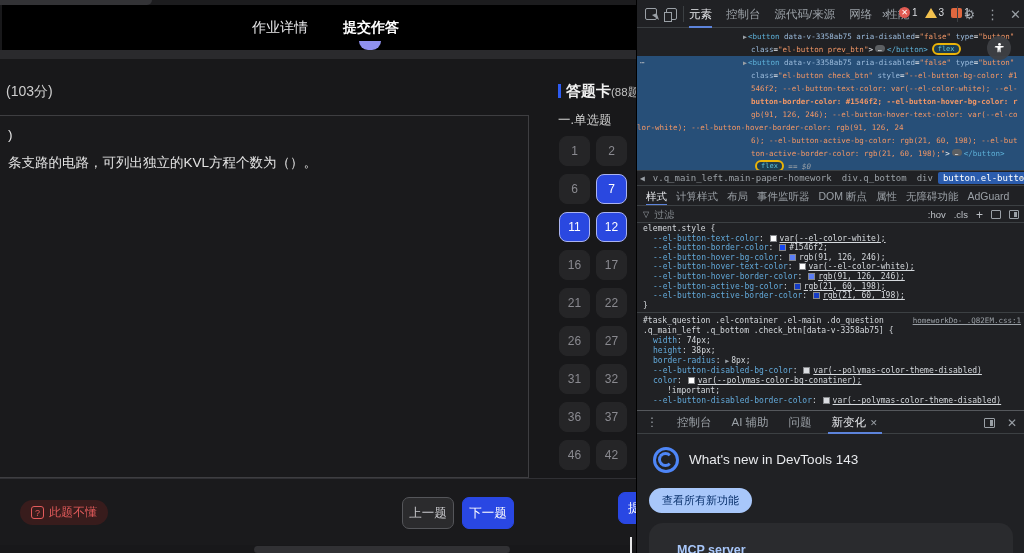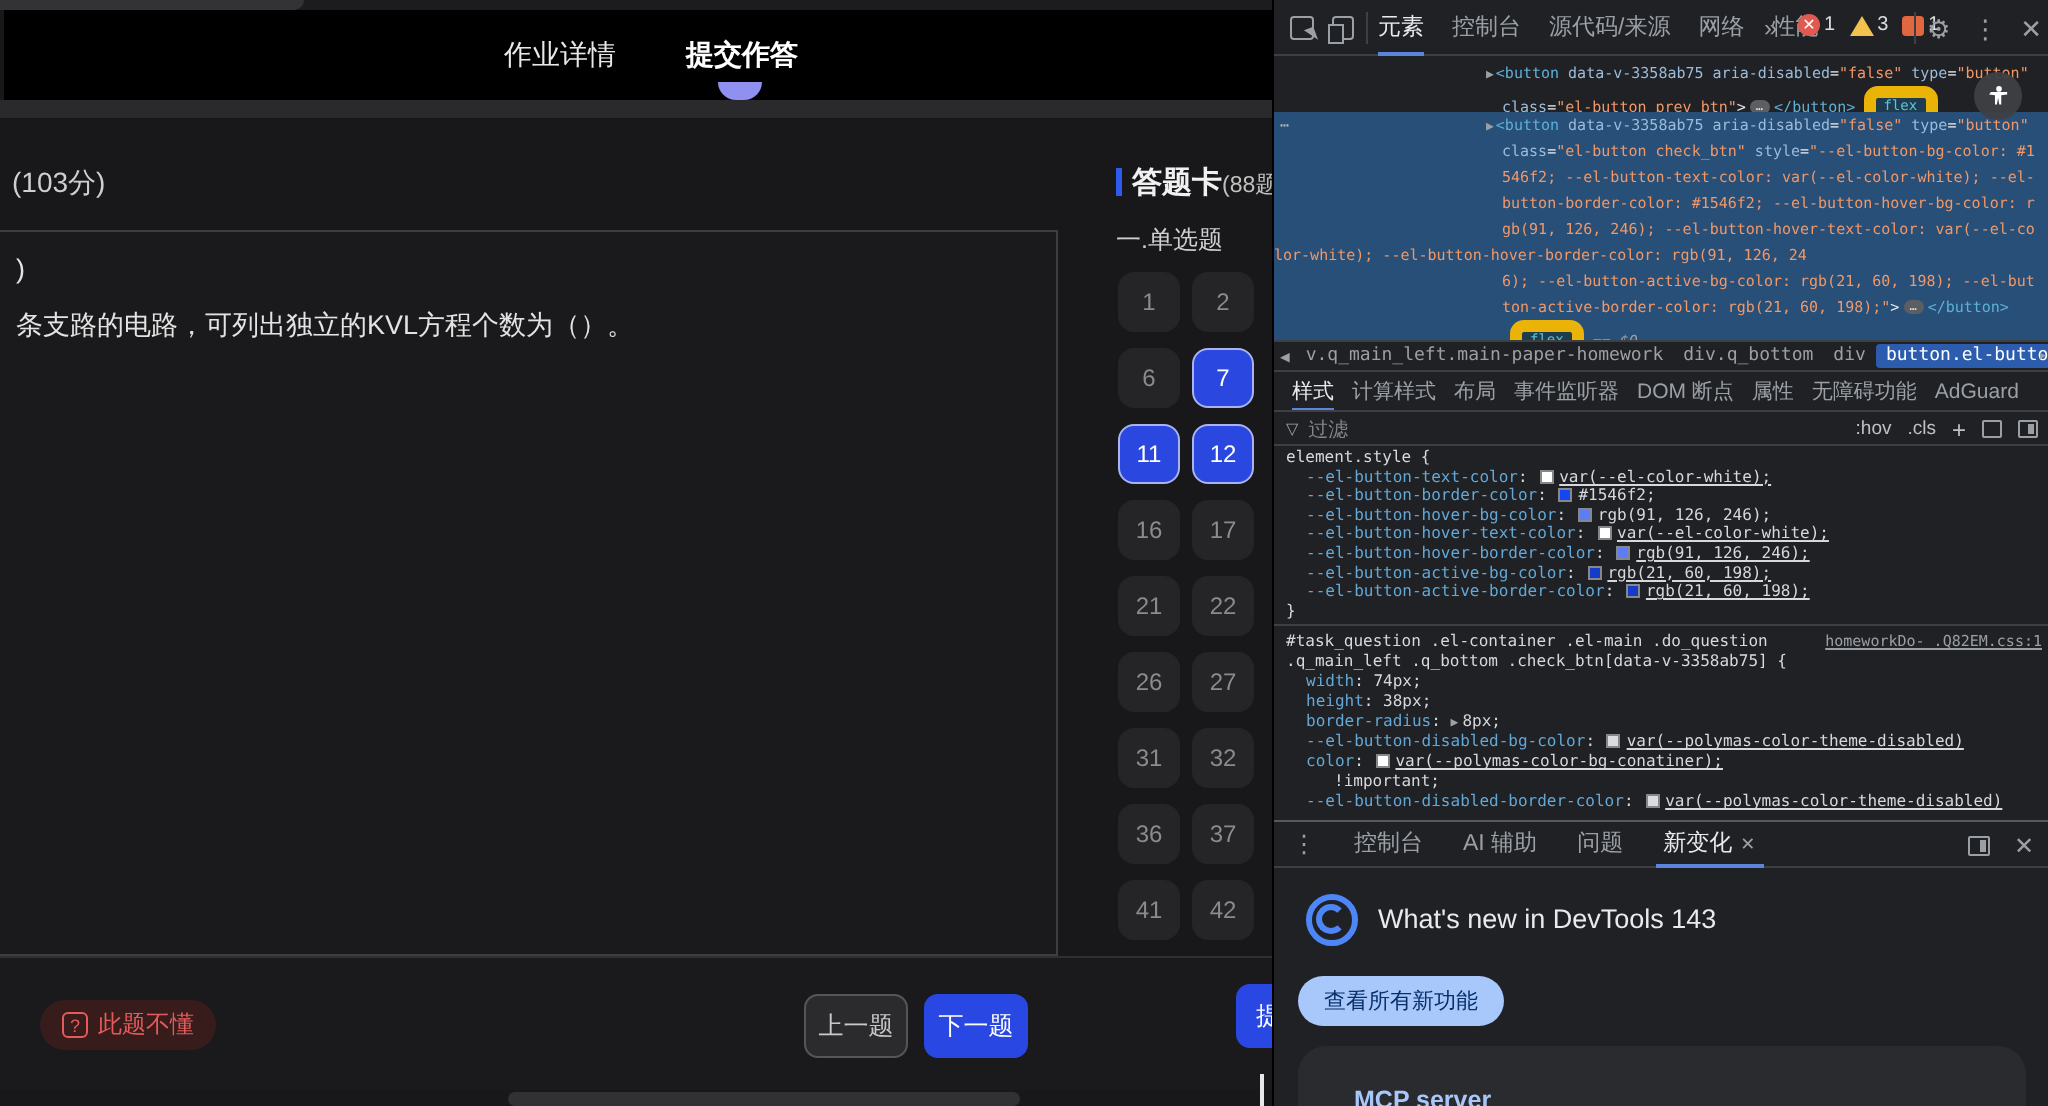--- a/index.html
+++ b/index.html
@@ -69,21 +69,21 @@
   .code-line.sel { background:#274f78; }
   .more-mark { position:absolute; left:3px; top:0; color:#b9bdc2; letter-spacing:1px; }
   .s-ar { color:#9aa0a6; font-size:6.5px; margin-right:1px; }
   .s-tg { color:#5db0d7; }
   .s-at { color:#9bbbdc; }
   .s-vl { color:#f29766; }
   .s-pl { color:#e8eaed; }
   .s-eq { color:#9aa0a6; }
   .s-dl { color:#9aa0a6; font-style:italic; }
   .bubble { display:inline-block; background:#5c5f62; color:#e8eaed; border-radius:5px; font-size:6px; line-height:7px; padding:0 3px; margin:0 2px; vertical-align:1px; letter-spacing:0.5px; }
-  .flexbadge { display:inline-block; border:6px solid #eab308; background:#1d3c50; color:#60c1d4; border-radius:7px; font-size:7px; line-height:8px; padding:0 4px; margin-left:4px; vertical-align:1px; }
+  .flexbadge { display:inline-block; border:2px solid #eab308; background:#1d3c50; color:#60c1d4; border-radius:7px; font-size:7px; line-height:8px; padding:0 4px; margin-left:4px; vertical-align:1px; }
   .person-cursor { position:absolute; left:350px; top:36px; width:24px; height:24px; border-radius:50%; background:rgba(62,64,68,0.95); display:flex; align-items:center; justify-content:center; z-index:5; }
 
   .crumb-bar { position:absolute; left:0; top:170px; width:388px; height:16px; background:#202124; border-top:1px solid #3c4043; border-bottom:1px solid #3c4043; display:flex; align-items:center; font-family:"DejaVu Sans Mono", monospace; font-size:9px; overflow:hidden; }
   .crumb-arrow { padding:0 3px; font-size:8px; color:#9aa0a6; cursor:pointer; }
   .crumb { padding:1px 5px; color:#9aa0a6; white-space:nowrap; cursor:pointer; }
   .crumb.selected { background:#2b5cad; color:#fff; border-radius:2px; }
   .crumb-right { position:absolute; right:1px; top:2px; color:#9aa0a6; font-size:8px; }
 
   .side-tabs { position:absolute; left:0; top:187px; width:388px; height:19px; border-bottom:1px solid #3c4043; display:flex; gap:9px; align-items:center; padding-left:9px; overflow:hidden; }
   .side-tab { font-size:10.5px; color:#9aa0a6; height:19px; line-height:18px; position:relative; white-space:nowrap; cursor:pointer; }
@@ -171,21 +171,21 @@
           <div class="num-btn">16</div>
           <div class="num-btn">17</div>
           <div class="num-btn">21</div>
           <div class="num-btn">22</div>
           <div class="num-btn">26</div>
           <div class="num-btn">27</div>
           <div class="num-btn">31</div>
           <div class="num-btn">32</div>
           <div class="num-btn">36</div>
           <div class="num-btn">37</div>
-          <div class="num-btn">41</div>
+          <div class="num-btn">46</div>
           <div class="num-btn">42</div>
         </div>
     </aside>
 
     <div class="footer-sep"></div>
     <footer class="page-footer">
       <div class="dont-pill">
         <span class="q-ico">?</span>
         <span>此题不懂</span>
       </div>
@@ -232,21 +232,21 @@
         <span>✕</span>
       </div>
     </div>
 
     <div class="el-pane" id="elPane">
         <div class="code-line" style="padding-left: 106px;"><span class="s-ar">▶</span><span class="s-tg">&lt;button</span><span class="s-at"> data-v-3358ab75</span><span class="s-at"> aria-disabled</span><span class="s-pl">=</span><span class="s-vl">"false"</span><span class="s-at"> type</span><span class="s-pl">=</span><span class="s-vl">"button"</span></div>
         <div class="code-line" style="padding-left: 114px;"><span class="s-at">class</span><span class="s-pl">=</span><span class="s-vl">"el-button prev_btn"</span><span class="s-pl">&gt;</span><span class="bubble">…</span><span class="s-tg">&lt;/button&gt;</span><span class="flexbadge">flex</span></div>
         <div class="code-line sel" style="padding-left: 106px;"><span class="more-mark">⋯</span><span class="s-ar">▶</span><span class="s-tg">&lt;button</span><span class="s-at"> data-v-3358ab75</span><span class="s-at"> aria-disabled</span><span class="s-pl">=</span><span class="s-vl">"false"</span><span class="s-at"> type</span><span class="s-pl">=</span><span class="s-vl">"button"</span></div>
         <div class="code-line sel" style="padding-left: 114px;"><span class="s-at">class</span><span class="s-pl">=</span><span class="s-vl">"el-button check_btn"</span><span class="s-at"> style</span><span class="s-pl">=</span><span class="s-vl">"--el-button-bg-color: #1</span></div>
         <div class="code-line sel" style="padding-left: 114px;"><span class="s-vl">546f2; --el-button-text-color: var(--el-color-white); --el-</span></div>
-        <div class="code-line sel" style="padding-left: 114px;"><span class="s-vl">button-border-color: #1546f2; --el-button-hover-bg-color: r</span></div>
+        <div class="code-line sel" style="padding-left: 114px; font-weight: bold;"><span class="s-vl">button-border-color: #1546f2; --el-button-hover-bg-color: r</span></div>
         <div class="code-line sel" style="padding-left: 114px;"><span class="s-vl">gb(91, 126, 246); --el-button-hover-text-color: var(--el-co</span></div>
         <div class="code-line sel" style=""><span class="s-vl">lor-white); --el-button-hover-border-color: rgb(91, 126, 24</span></div>
         <div class="code-line sel" style="padding-left: 114px;"><span class="s-vl">6); --el-button-active-bg-color: rgb(21, 60, 198); --el-but</span></div>
         <div class="code-line sel" style="padding-left: 114px;"><span class="s-vl">ton-active-border-color: rgb(21, 60, 198);"</span><span class="s-pl">&gt;</span><span class="bubble">…</span><span class="s-tg">&lt;/button&gt;</span></div>
         <div class="code-line sel" style="padding-left: 114px;"><span class="flexbadge">flex</span><span class="s-eq"> == </span><span class="s-dl">$0</span></div>
       </div>
 
     <div class="person-cursor">
       <svg width="13" height="13" viewBox="0 0 24 24">
           <circle cx="12" cy="4.5" r="2.6" fill="#fff"></circle>

